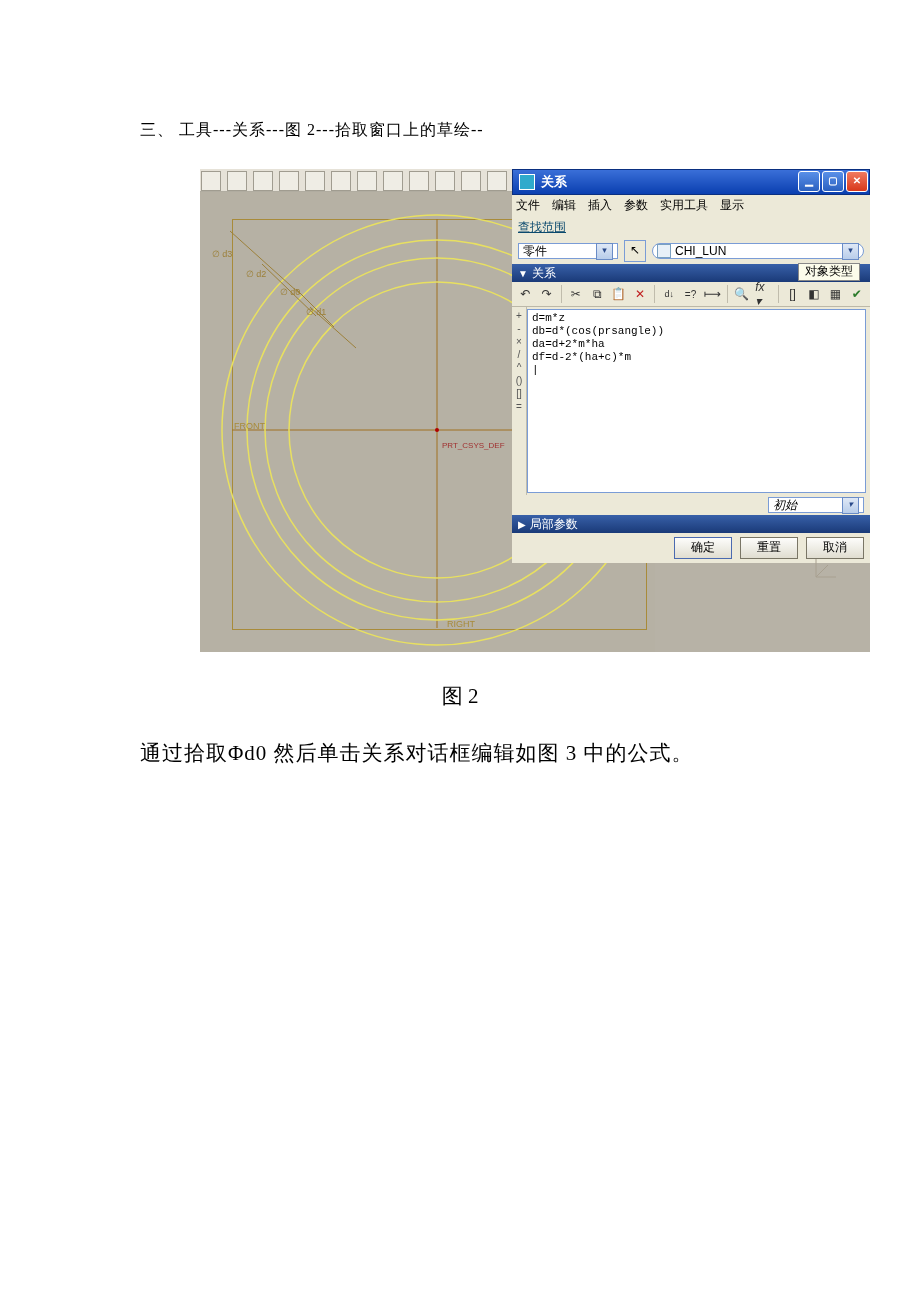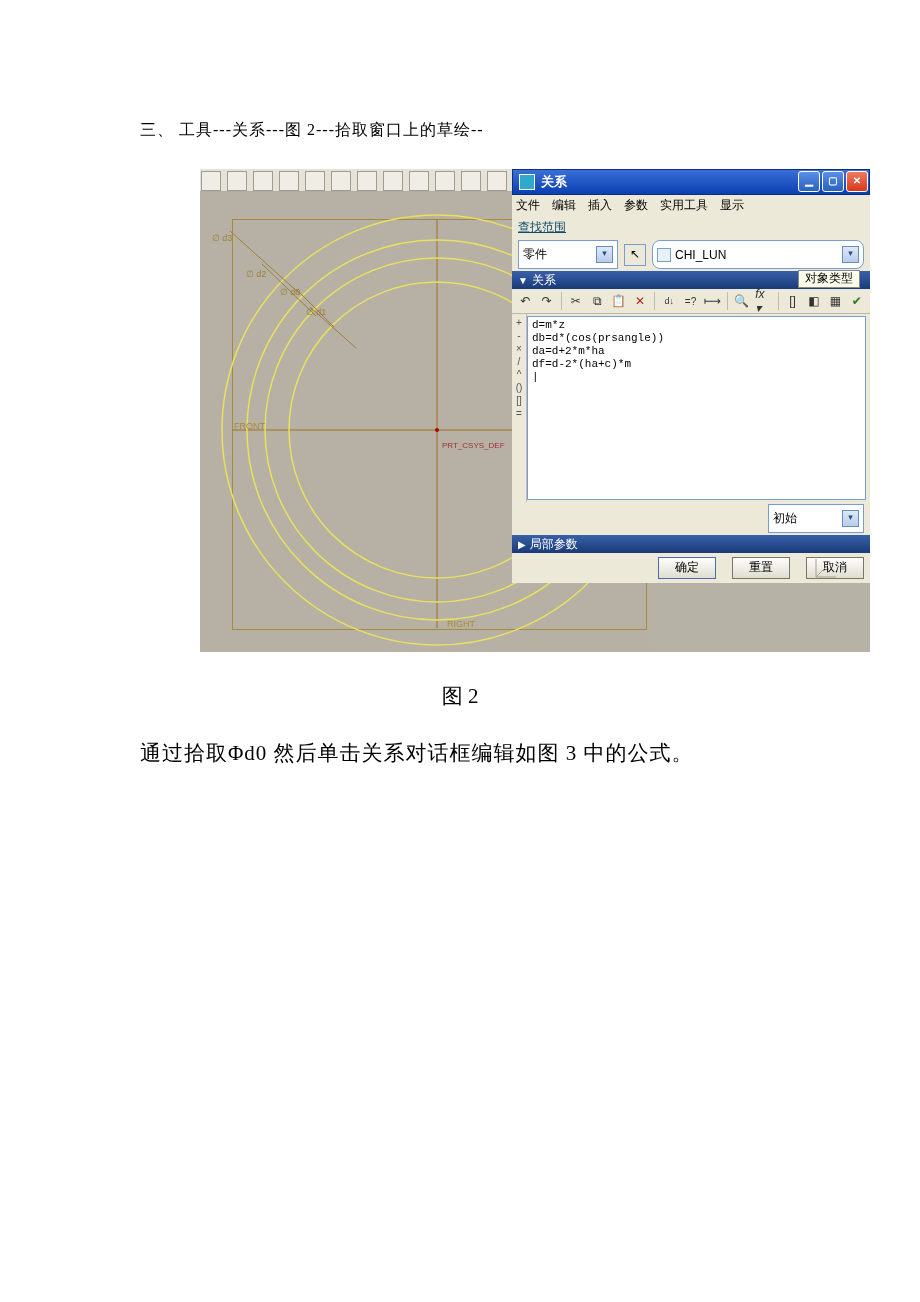--- a/index.html
+++ b/index.html
@@ -147,21 +147,21 @@
     color: #0c4a6e;
     text-decoration: underline;
   }
   .combo-row {
     display: flex;
     align-items: center;
     padding: 2px 6px;
     gap: 6px;
   }
   .combo {
-    height: 29px;
+    height: 16px;
     background: #fff;
     border: 1px solid #7a9cd6;
     font-size: 12px;
     display: flex;
     align-items: center;
     padding: 7px 4px;
     box-sizing: border-box;
   }
   .combo.small { width: 100px; }
   .combo.big { flex: 1; border-radius: 8px; }
@@ -266,37 +266,37 @@
     padding: 2px 4px;
     white-space: pre;
     line-height: 13px;
   }
 
   .init-row {
     display: flex;
     justify-content: flex-end;
     padding: 2px 6px;
   }
-  .init-row .combo { width: 96px; }
+  .init-row .combo { width: 96px; font-style: italic; }
 
   .local-param-head {
     height: 18px;
     background: linear-gradient(#3860a8,#1a3a78);
     color: #fff;
     font-size: 12px;
     padding: 0 6px;
     display: flex;
     align-items: center;
   }
   .local-param-head .arrow { margin-right: 4px; font-size: 10px; }
 
   .button-row {
     display: flex;
     justify-content: flex-end;
-    gap: 16px;
+    gap: 8px;
     padding: 4px 6px;
     background: #ece9d8;
   }
   .dlg-btn {
     width: 56px; height: 20px;
     font-size: 12px;
     border: 1px solid #7a7666;
     background: linear-gradient(#fdfdfb,#e0ddd0);
     text-align: center;
     line-height: 18px;
@@ -356,21 +356,21 @@
         <circle cx="237" cy="261" r="215" fill="none" stroke="#e8e060" stroke-width="1.5"></circle>
         <circle cx="237" cy="261" r="190" fill="none" stroke="#e8e060" stroke-width="1.5"></circle>
         <circle cx="237" cy="261" r="172" fill="none" stroke="#e8e060" stroke-width="1.5"></circle>
         <circle cx="237" cy="261" r="148" fill="none" stroke="#e8e060" stroke-width="1.5"></circle>
         <line x1="100" y1="125" x2="30" y2="62" stroke="#9c803a" stroke-width="1"></line>
         <line x1="116" y1="147" x2="62" y2="95" stroke="#9c803a" stroke-width="1"></line>
         <line x1="134" y1="158" x2="96" y2="120" stroke="#9c803a" stroke-width="1"></line>
         <line x1="156" y1="179" x2="110" y2="138" stroke="#9c803a" stroke-width="1"></line>
         <circle cx="237" cy="261" r="2" fill="#b00000"></circle>
       </svg>
-      <span class="dim-label" style="left:12px; top:64px;text-align:center;">∅ d3</span>
+      <span class="dim-label" style="left:12px; top:80px;text-align:center;">∅ d3</span>
       <span class="dim-label" style="left:46px; top:100px;">∅ d2</span>
       <span class="dim-label" style="left:80px; top:118px;">∅ d0</span>
       <span class="dim-label" style="left:106px; top:138px;">∅ d1</span>
       <span class="axis-label" style="left:34px; top:252px;">FRONT</span>
       <span class="axis-label" style="left:239px; top:450px;margin-left:8px;">RIGHT</span>
       <span class="csys-label" style="left:242px; top:272px;">PRT_CSYS_DEF</span>
     </div>
 
     <div class="dialog">
       <div class="title-bar">

